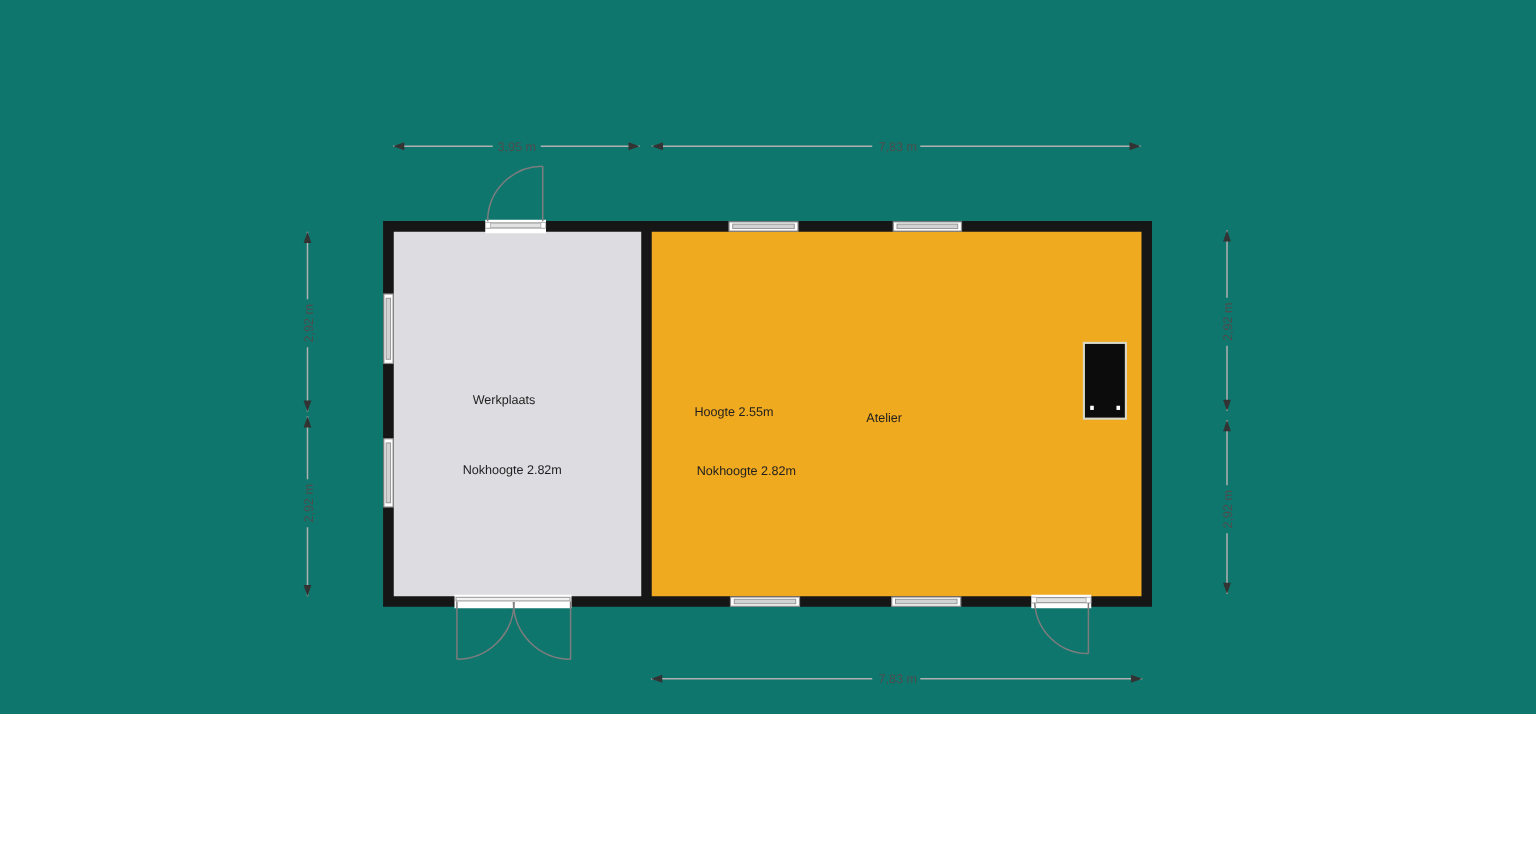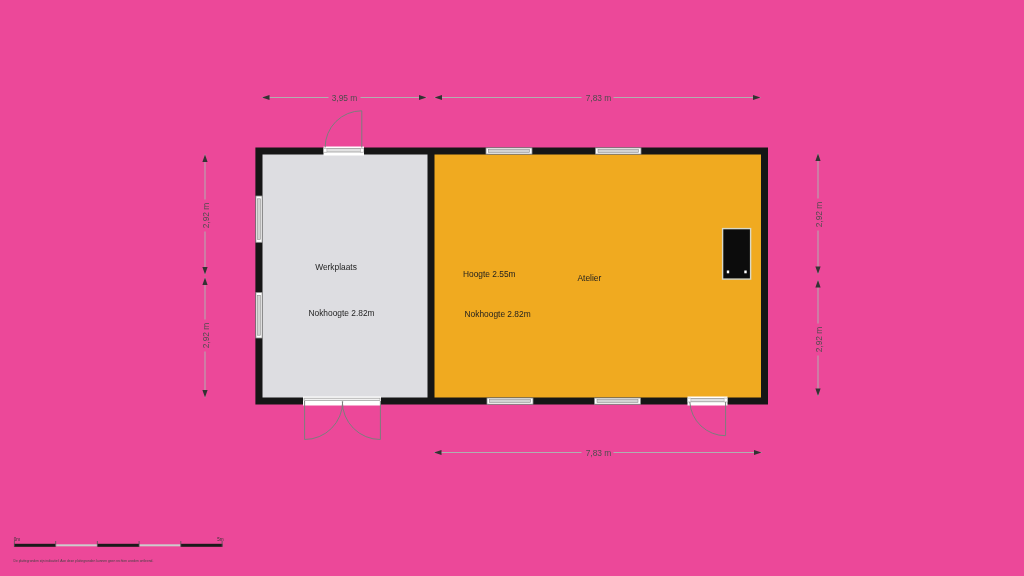--- a/index.html
+++ b/index.html
@@ -1,16 +1,16 @@
 <!DOCTYPE html>
 <html><head>
 <meta charset="utf-8">
 <style>
   html,body{margin:0;padding:0;background:#ffffff;}
-  .page{position:relative;width:1024px;height:576px;background:#ec4899;overflow:hidden;
+  .page{position:relative;width:1024px;height:476px;background:#0f766e;overflow:hidden;
         font-family:"Liberation Sans", sans-serif;}
   svg{position:absolute;left:0;top:0;}
   text{font-family:"Liberation Sans", sans-serif;}
 </style>
 </head>
 <body>
 <div class="page">
 <svg width="1024" height="576" viewBox="0 0 1024 576">
 
   <rect x="262" y="154" width="166" height="244" fill="#dddde1"></rect>

